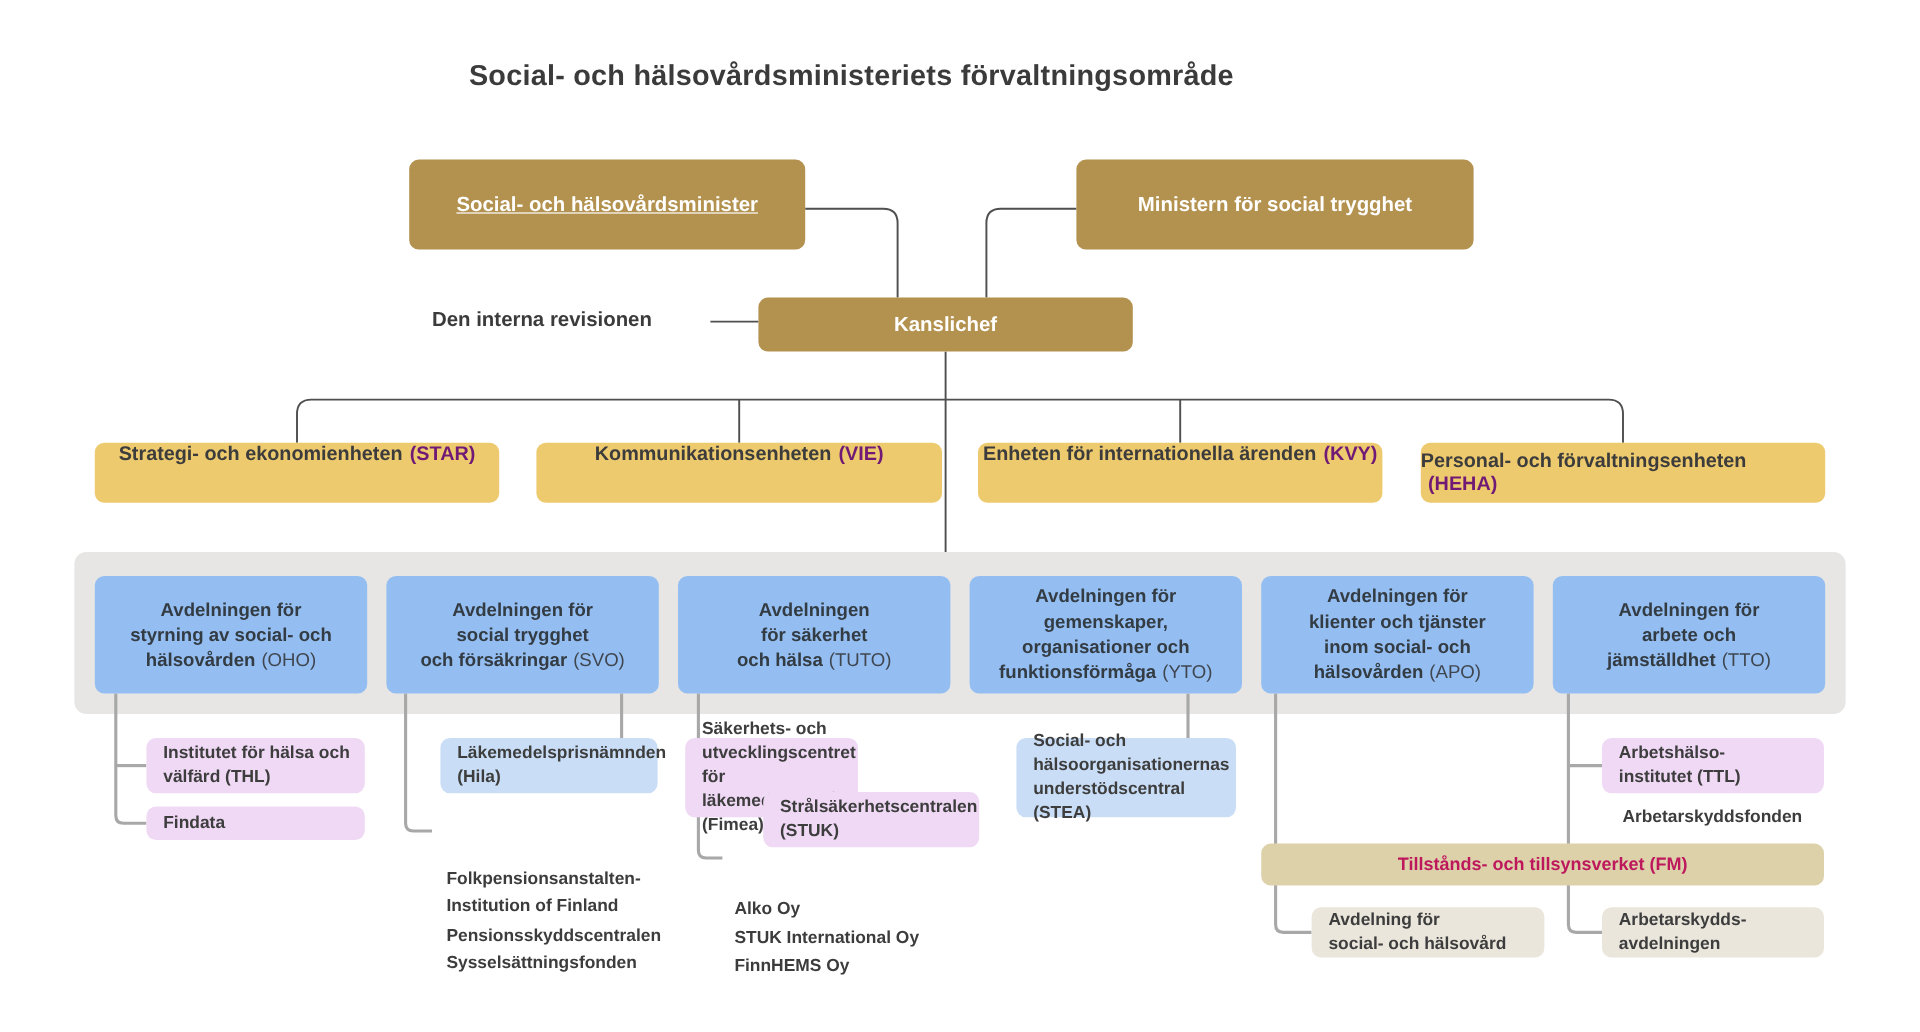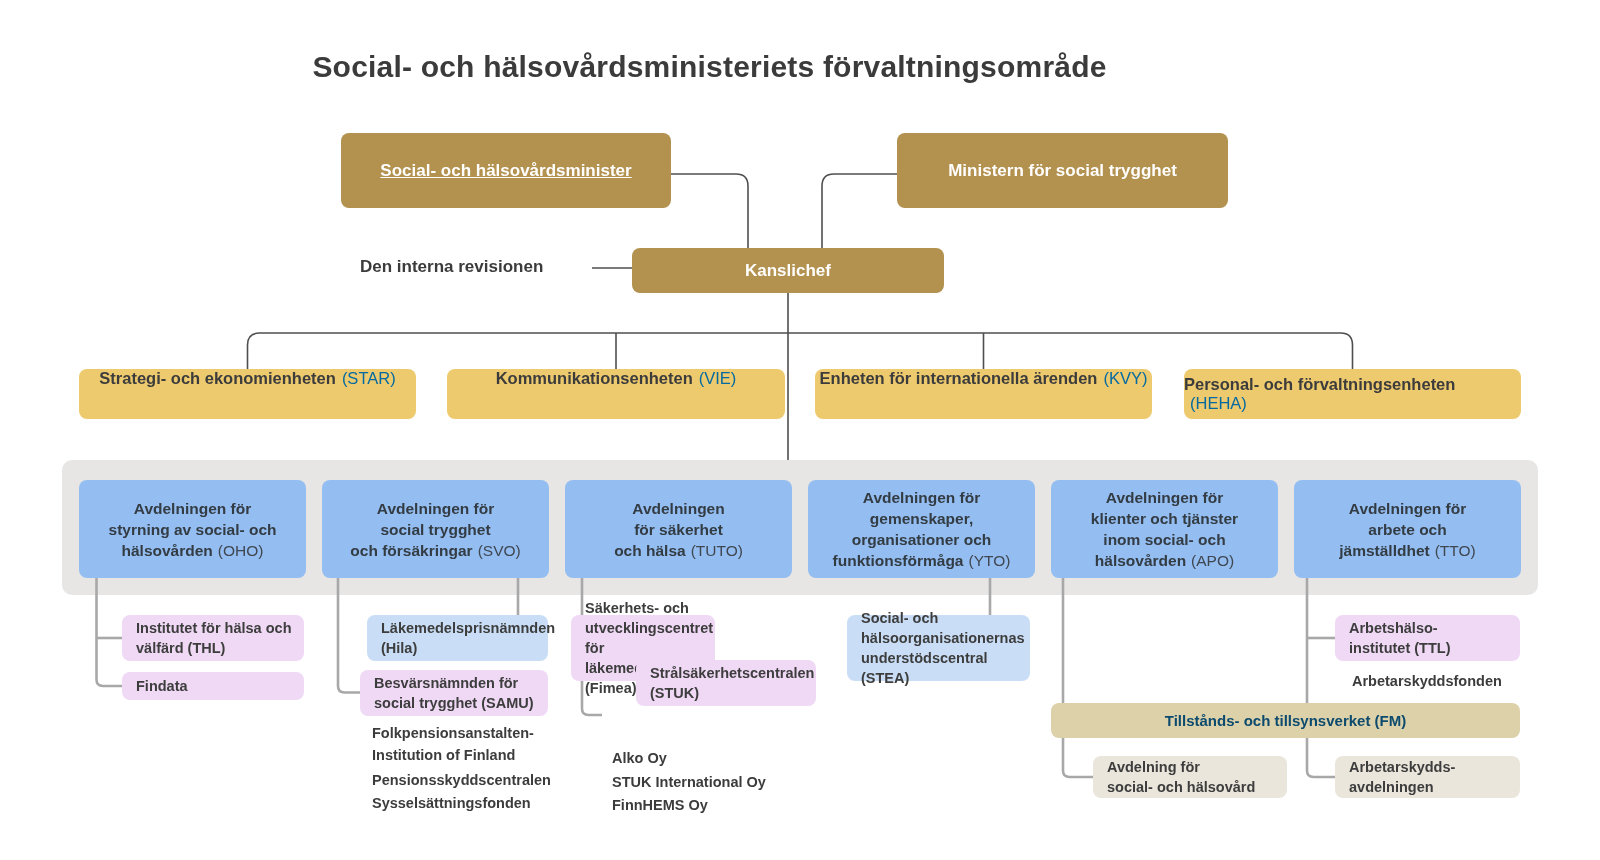--- a/index.html
+++ b/index.html
@@ -4,54 +4,54 @@
 <style>
   html,body{margin:0;padding:0;background:#ffffff;}
   #stage{
     position:relative;width:1600px;height:860px;background:#ffffff;overflow:hidden;
     font-family:"Liberation Sans", sans-serif;color:#3b3b3b;
   }
   .abs{position:absolute;box-sizing:border-box;}
   .pre{white-space:pre-line;}
   #title{
     left:0;top:50px;width:1419px;text-align:center;
-    font-size:30px;font-weight:700;letter-spacing:.2px;color:#3b3b3b;
+    font-size:24px;font-weight:700;letter-spacing:.2px;color:#3b3b3b;
   }
   .gold{
     background:#b3914e;border-radius:8px;color:#ffffff;
     display:flex;align-items:center;justify-content:center;text-align:center;
     font-size:17px;font-weight:700;
   }
   .yellow{
     background:#eeca6e;border-radius:8px;
     display:flex;align-items:flex-start;justify-content:center;text-align:center;
     font-size:16.5px;color:#3c3c3c;
   }
   .yellow .lbl{font-weight:700;}
-  .yellow .code{font-weight:400;margin-left:6px;color:#0369a1;}
+  .yellow .code{font-weight:700;margin-left:6px;color:#701a75;}
   #band{background:#e7e6e5;border-radius:10px;}
   .dep{
     background:#94bef1;border-radius:8px;
     display:flex;align-items:center;justify-content:center;text-align:center;
     font-size:15.5px;line-height:21px;color:#333b43;padding:4px 6px;
   }
   .dep .lbl{font-weight:700;white-space:pre-line;}
   .dep .code{font-weight:400;margin-left:5px;color:#3f4650;}
   .smallbox{
     border-radius:8px;display:flex;align-items:center;
     font-size:14.5px;line-height:20px;font-weight:700;color:#3d3d3d;
     padding:4px 10px 4px 14px;text-align:left;
   }
   .pink{background:#efd9f5;}
   .lblue{background:#c9def6;}
   .beige{background:#ddd1aa;}
   .beige-light{background:#eae6dc;}
   .fmbox{
     border-radius:8px;display:flex;align-items:center;justify-content:center;
-    font-size:15px;font-weight:700;color:#0c4a6e;text-align:center;
+    font-size:15px;font-weight:700;color:#be185d;text-align:center;
   }
   .ptext{
     font-size:14.5px;line-height:22px;font-weight:700;color:#3c3c3c;text-align:left;
   }
   #audit{
     text-align:left;font-size:17px;font-weight:700;color:#3b3b3b;
   }
   svg.wires{position:absolute;left:0;top:0;pointer-events:none;}
 </style>
 </head>
@@ -151,22 +151,20 @@
 arbete och
 jämställdhet</span><span class="code">(TTO)</span></div>
   </div>
 
   <div class="abs smallbox pink pre" style="left:122px;top:615px;width:182px;height:46px;">Institutet för hälsa och
 välfärd (THL)</div>
   <div class="abs smallbox pink" style="left:122px;top:672px;width:182px;height:28px;">Findata</div>
 
   <div class="abs smallbox lblue pre" style="left:367px;top:615px;width:181px;height:46px;">Läkemedelsprisnämnden
 (Hila)</div>
-  <div class="abs smallbox pink pre" style="left:360px;top:670px;width:188px;height:46px;">Besvärsnämnden för
-social trygghet (SAMU)</div>
   <div class="abs ptext pre" style="left:372px;top:722px;">Folkpensionsanstalten-
 Institution of Finland</div>
   <div class="abs ptext" style="left:372px;top:769px;">Pensionsskyddscentralen</div>
   <div class="abs ptext" style="left:372px;top:792px;">Sysselsättningsfonden</div>
 
   <div class="abs smallbox pink pre" style="left:571px;top:615px;width:144px;height:66px;">Säkerhets- och
 utvecklingscentret för
 läkemedelsområdet (Fimea)</div>
   <div class="abs smallbox pink pre" style="left:602px;top:660px;width:180px;height:46px;margin-left:34px;">Strålsäkerhetscentralen
 (STUK)</div>

